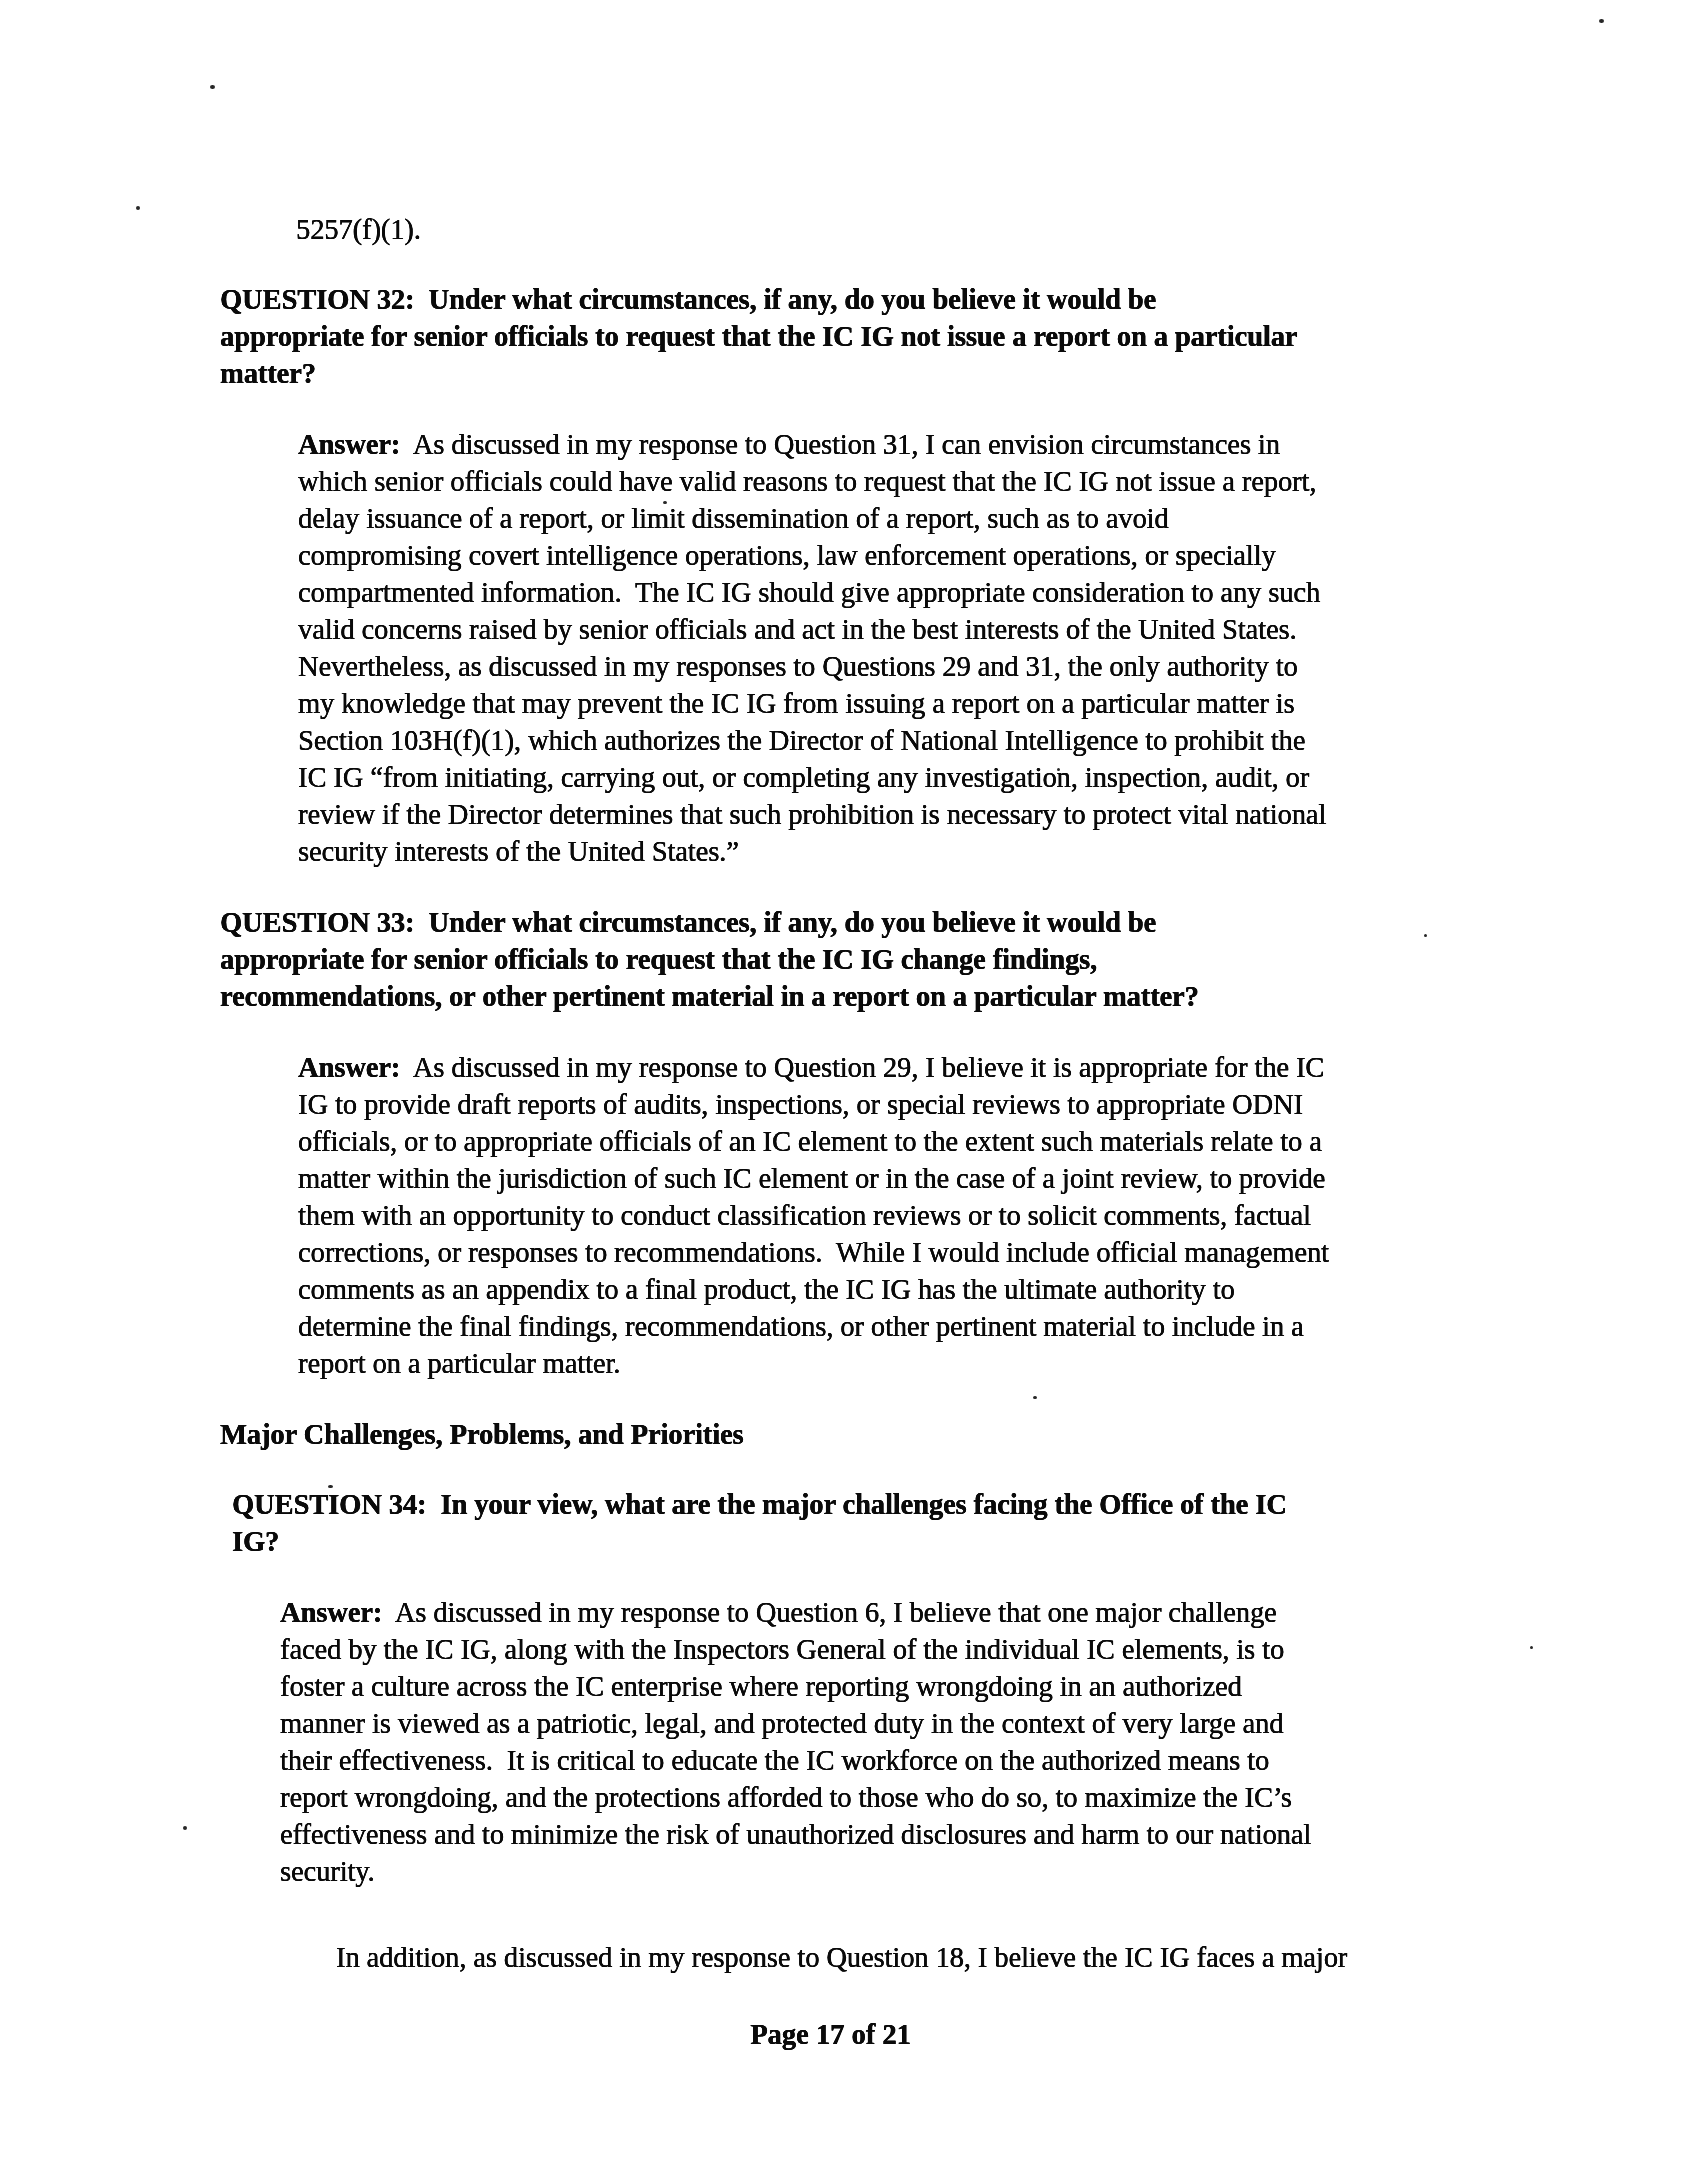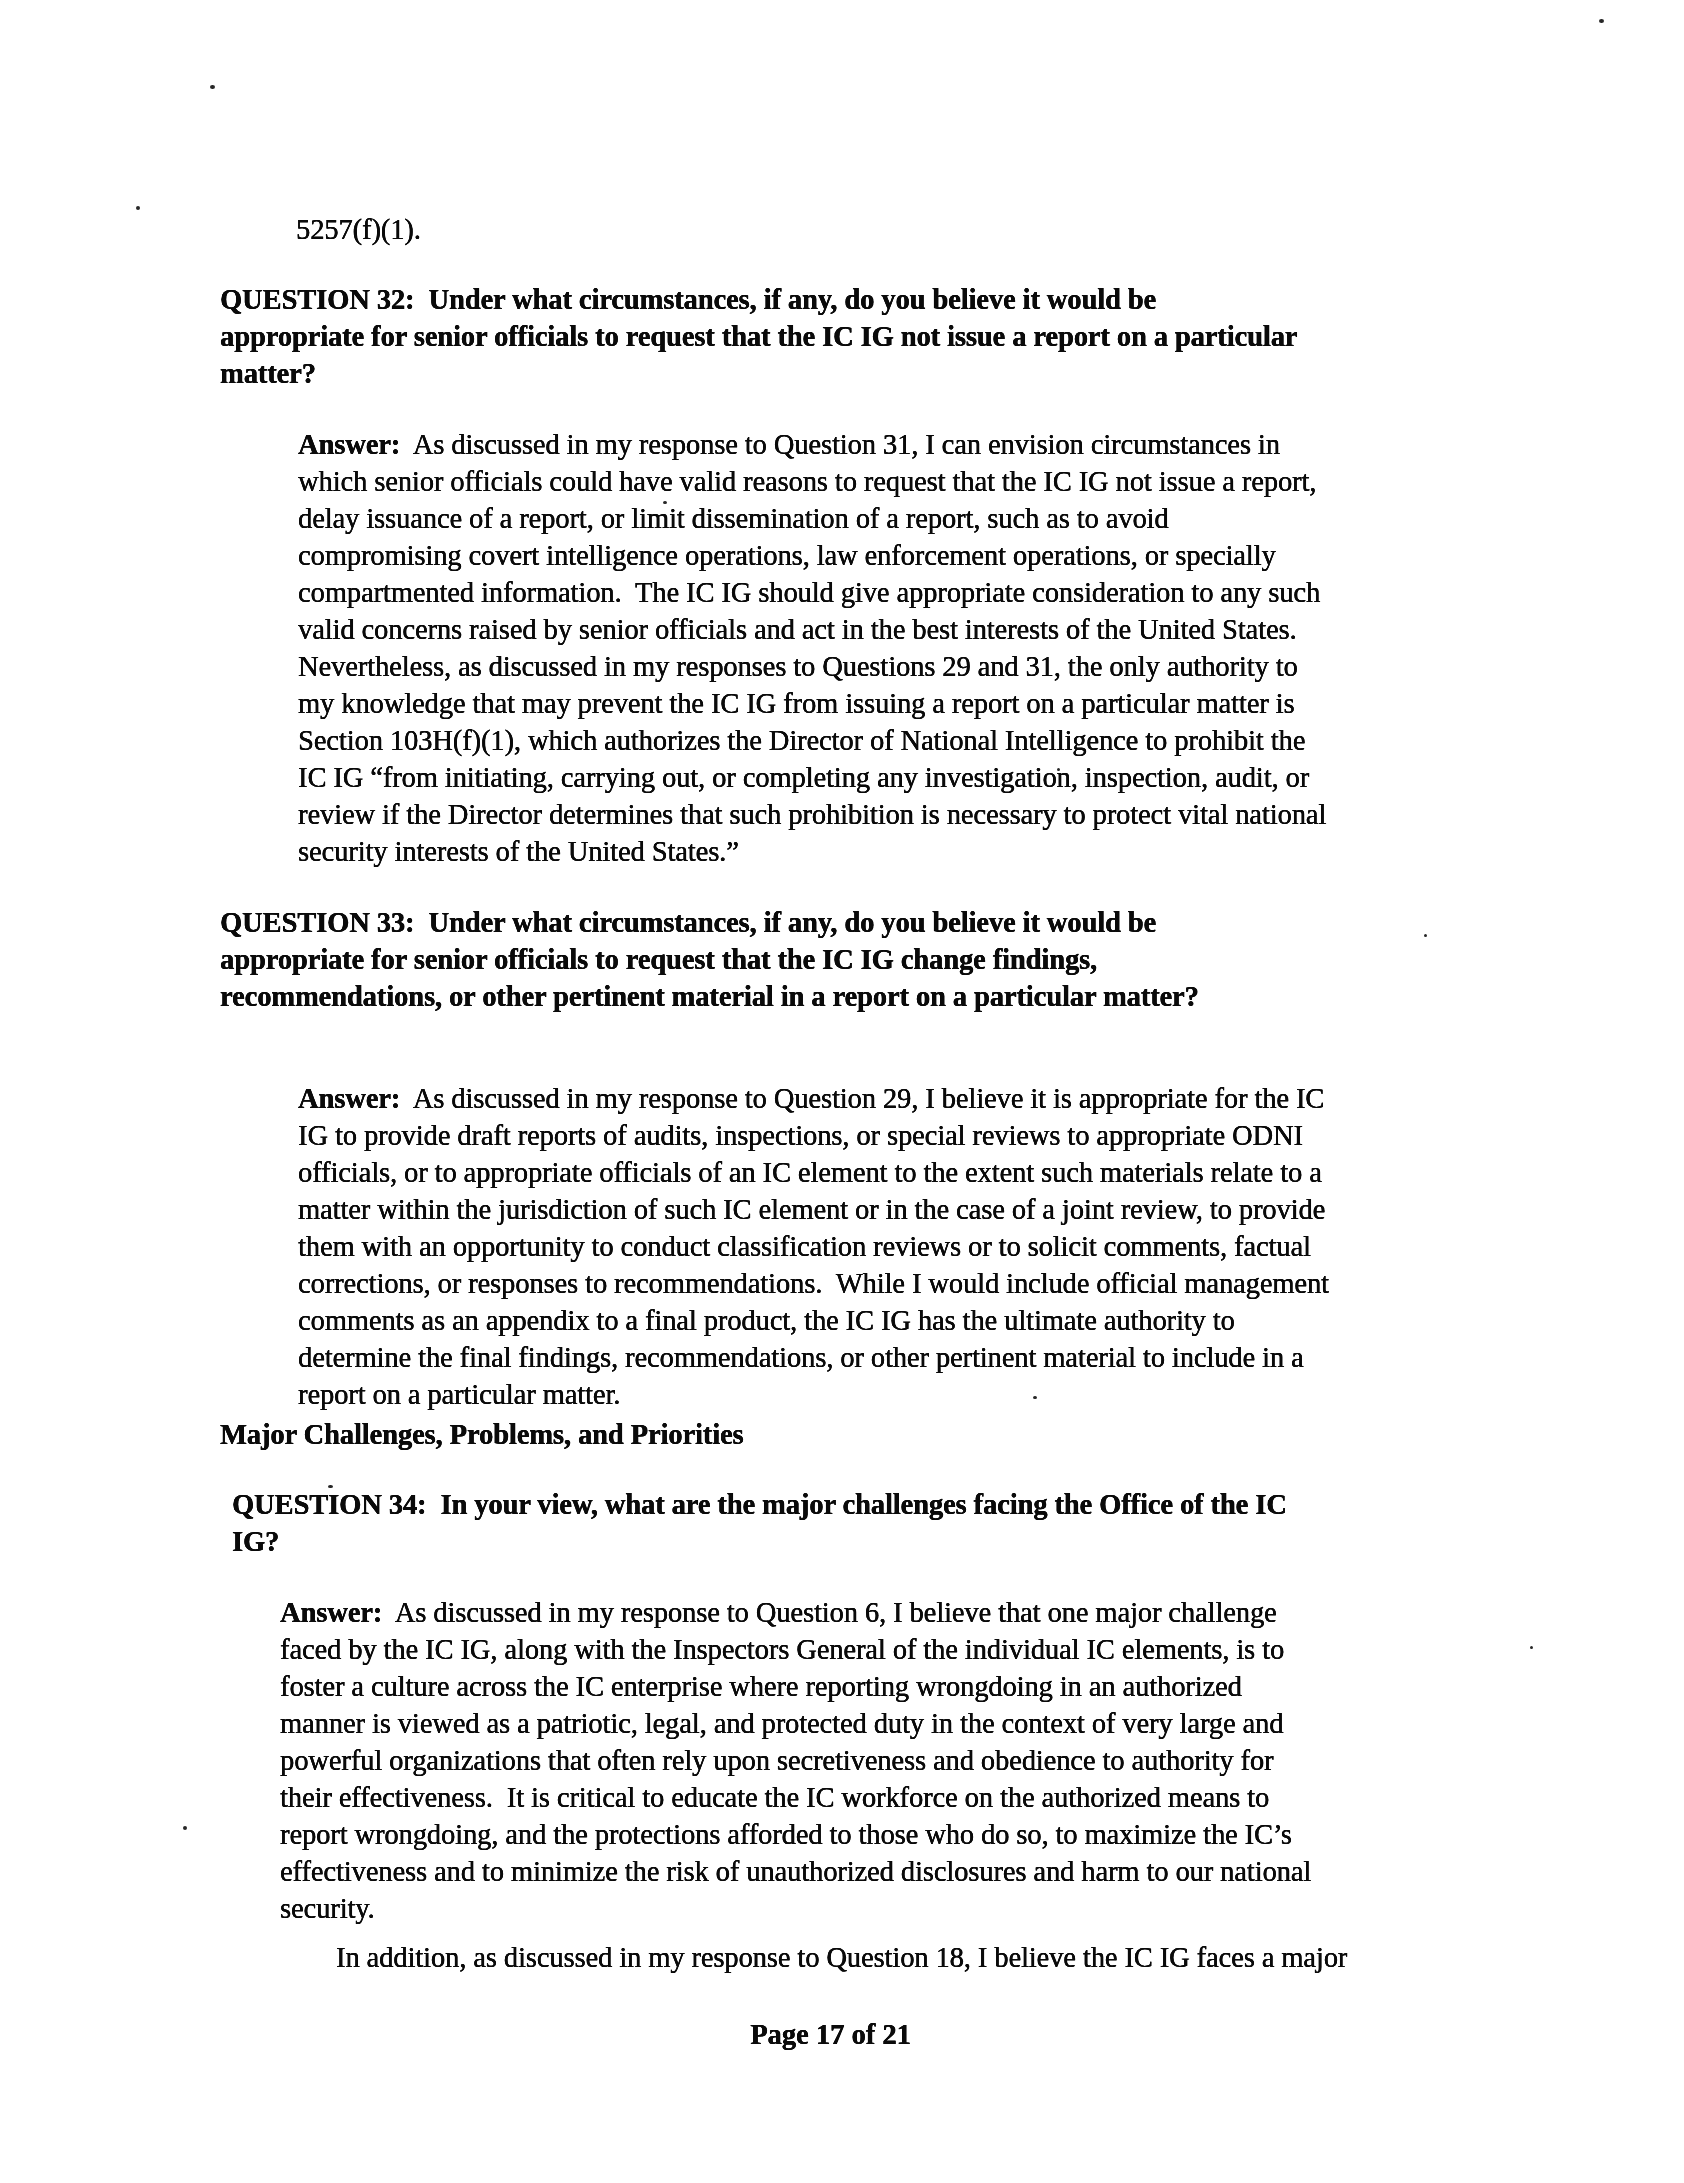--- a/index.html
+++ b/index.html
@@ -76,21 +76,21 @@
       <div class="ln">review if the Director determines that such prohibition is necessary to protect vital national</div>
       <div class="ln">security interests of the United States.”</div>
     </div>
 
   <div class="para bold" style="left:220px; top:904px;">
       <div class="ln"><b>QUESTION 33:</b>  Under what circumstances, if any, do you believe it would be</div>
       <div class="ln">appropriate for senior officials to request that the IC IG change findings,</div>
       <div class="ln">recommendations, or other pertinent material in a report on a particular matter?</div>
     </div>
 
-  <div class="para" style="left:298px; top:1080px;font-family:Liberation Serif, serif;">
+  <div class="para" style="left:298px; top:1049px;font-family:Liberation Serif, serif;">
       <div class="ln"><b>Answer:</b>  As discussed in my response to Question 29, I believe it is appropriate for the IC</div>
       <div class="ln">IG to provide draft reports of audits, inspections, or special reviews to appropriate ODNI</div>
       <div class="ln">officials, or to appropriate officials of an IC element to the extent such materials relate to a</div>
       <div class="ln">matter within the jurisdiction of such IC element or in the case of a joint review, to provide</div>
       <div class="ln">them with an opportunity to conduct classification reviews or to solicit comments, factual</div>
       <div class="ln">corrections, or responses to recommendations.  While I would include official management</div>
       <div class="ln">comments as an appendix to a final product, the IC IG has the ultimate authority to</div>
       <div class="ln">determine the final findings, recommendations, or other pertinent material to include in a</div>
       <div class="ln">report on a particular matter.</div>
     </div>
@@ -102,21 +102,20 @@
   <div class="para bold" style="left:232px; top:1486px;">
       <div class="ln"><b>QUESTION 34:</b>  In your view, what are the major challenges facing the Office of the IC</div>
       <div class="ln">IG?</div>
     </div>
 
   <div class="para" style="left:280px; top:1594px;">
       <div class="ln"><b>Answer:</b>  As discussed in my response to Question 6, I believe that one major challenge</div>
       <div class="ln">faced by the IC IG, along with the Inspectors General of the individual IC elements, is to</div>
       <div class="ln">foster a culture across the IC enterprise where reporting wrongdoing in an authorized</div>
       <div class="ln">manner is viewed as a patriotic, legal, and protected duty in the context of very large and</div>
-      <div class="ln">powerful organizations that often rely upon secretiveness and obedience to authority for</div>
       <div class="ln">their effectiveness.  It is critical to educate the IC workforce on the authorized means to</div>
       <div class="ln">report wrongdoing, and the protections afforded to those who do so, to maximize the IC’s</div>
       <div class="ln">effectiveness and to minimize the risk of unauthorized disclosures and harm to our national</div>
       <div class="ln">security.</div>
     </div>
 
   <div class="para" style="left:296px; top:1939px;margin-left:40px;">
       <div class="ln">In addition, as discussed in my response to Question 18, I believe the IC IG faces a major</div>
     </div>
 

